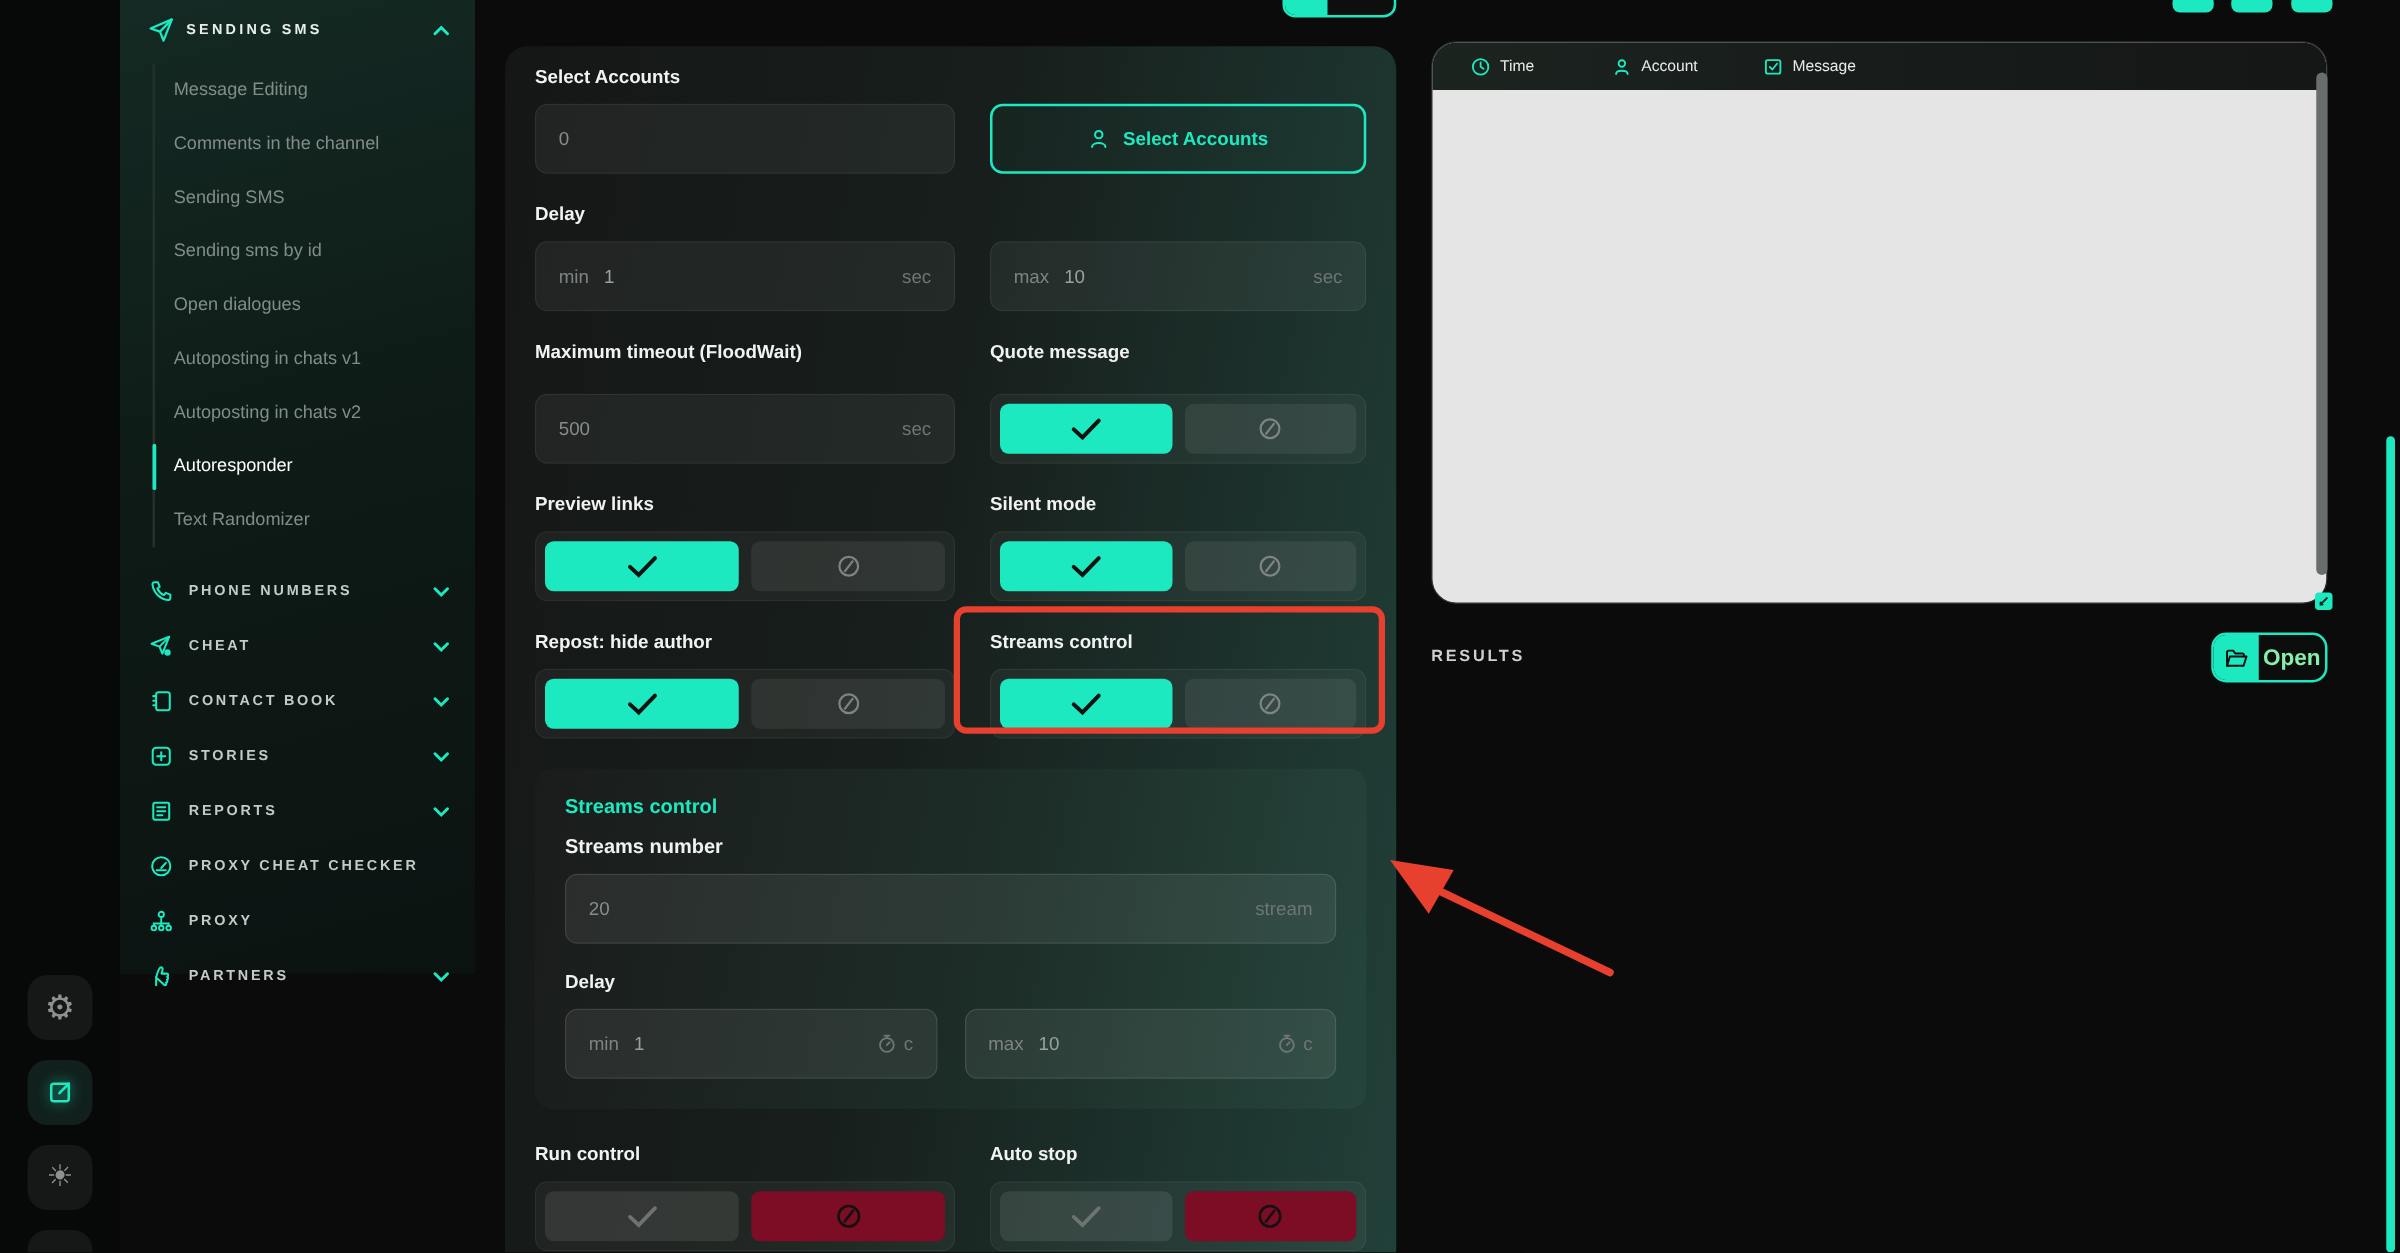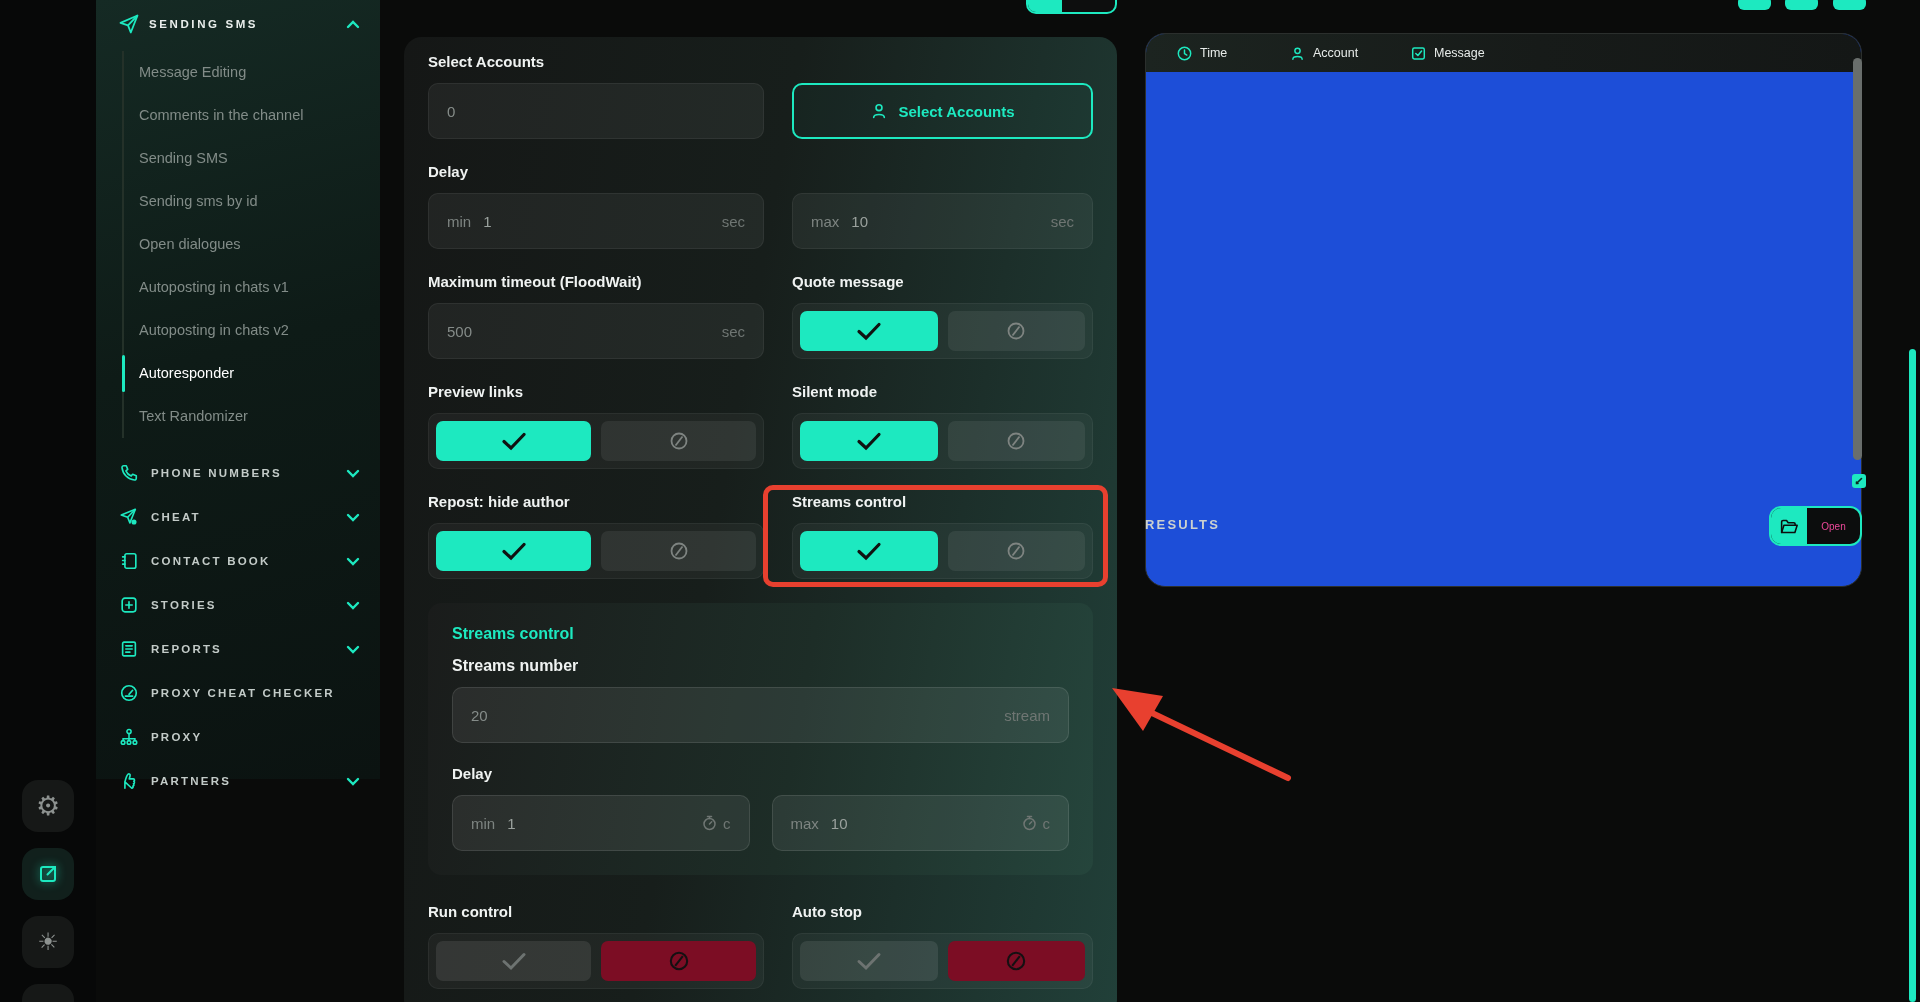--- a/index.html
+++ b/index.html
@@ -57,34 +57,34 @@
   .panel-title{color:#1de9c0;font-weight:bold;font-size:16px;height:18px;margin-bottom:14px;}
   .panel .two{grid-template-columns:1fr 1fr;gap:22px;}
   .panel .field{background:rgba(255,255,255,.07);border:1px solid rgba(255,255,255,.10);}
 
   
   .hl-box{position:absolute;left:763px;top:485px;width:345px;height:102px;border:5px solid #e8402f;
     border-radius:10px;box-sizing:border-box;z-index:6;pointer-events:none;}
   .arrow-svg{position:absolute;left:0;top:0;width:1920px;height:1002px;z-index:7;pointer-events:none;}
 
   
-  .rtable{position:absolute;left:1145px;top:33px;width:717px;height:554px;border:1px solid #2b2f2d;
-    border-radius:20px;box-sizing:border-box;background:#1d4ed8;}
+  .rtable{position:absolute;left:1145px;top:33px;width:717px;height:450px;border:1px solid #2b2f2d;
+    border-radius:20px;box-sizing:border-box;background:#e5e5e5;}
   .rtable-head{height:38px;border-radius:19px 19px 0 0;background:linear-gradient(90deg,#1c2420 0%,#171b19 55%,#141716 100%);
     position:relative;}
   .hcol{position:absolute;top:0;height:38px;display:flex;align-items:center;gap:7px;color:#e7ebe9;font-size:12.5px;}
   .vscroll{position:absolute;left:707px;top:24px;width:9px;height:402px;border-radius:5px;background:#696e6c;}
   .resize-handle{position:absolute;left:706px;top:440px;width:14px;height:14px;border-radius:3px;background:#1de9c0;
     display:flex;align-items:center;justify-content:center;}
   .results-row{position:absolute;left:1145px;top:506px;width:717px;height:40px;}
   .results-lbl{position:absolute;left:0;top:11px;color:#ccd1cf;font-weight:bold;font-size:13px;letter-spacing:2.2px;}
   .btn-open{position:absolute;right:0;top:0;width:93px;height:40px;box-sizing:border-box;border:2px solid #1de9c0;
     border-radius:12px;display:flex;overflow:hidden;cursor:pointer;background:#0c0d0d;}
   .btn-open .ic{width:36px;background:#1de9c0;display:flex;align-items:center;justify-content:center;}
-  .btn-open .tx{flex:1;display:flex;align-items:center;justify-content:center;color:#ec4899;font-weight:normal;font-size:10px;}
+  .btn-open .tx{flex:1;display:flex;align-items:center;justify-content:center;color:#86efac;font-weight:bold;font-size:18px;}
 
   
   .cut-btn{position:absolute;left:1026px;top:-14px;width:91px;height:28px;border:2px solid #1de9c0;border-radius:10px;
     box-sizing:border-box;display:flex;overflow:hidden;background:#0d0e0e;}
   .cut-btn .seg{width:34px;background:#1de9c0;}
   .pill{position:absolute;top:-4px;width:33px;height:14px;border-radius:6px;background:#1de9c0;}
   .page-scroll{position:absolute;left:1909px;top:349px;width:7px;height:653px;border-radius:4px;background:#1de9c0;}
 </style>
 </head>
 <body>
@@ -301,21 +301,21 @@
         <span class="pre">max</span>
         <span class="val">10</span>
         <span class="suf">sec</span>
       </div>
     </div>
 
     <div class="two mt">
       <div class="f-label" style="margin-bottom:0;">Maximum timeout (FloodWait)</div>
       <div class="f-label" style="margin-bottom:0;">Quote message</div>
     </div>
-    <div class="two" style="margin-top:12px;">
+    <div class="two" style="margin-top:24px;">
       <div class="field">
         <span class="val solo">500</span>
         <span class="suf">sec</span>
       </div>
       <div class="toggle">
         <div class="t-btn t-on">
           <svg width="26" height="20" viewBox="0 0 26 20" fill="none" stroke="currentColor" stroke-width="3.2" stroke-linecap="round">
               <polyline points="3,10.5 10,17 23,3.5"></polyline>
             </svg>
         </div>

